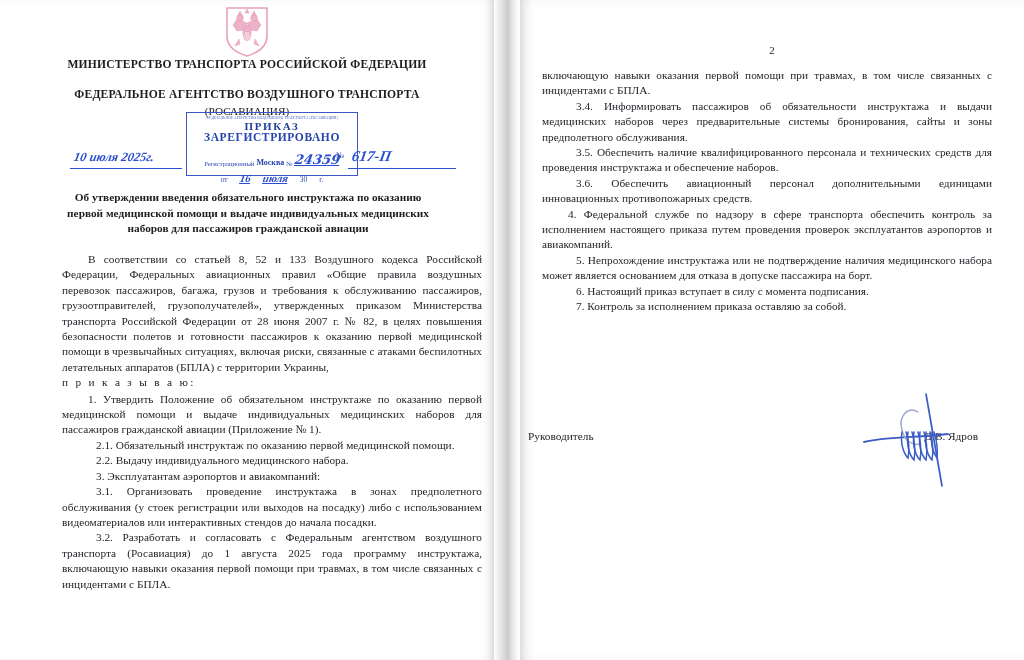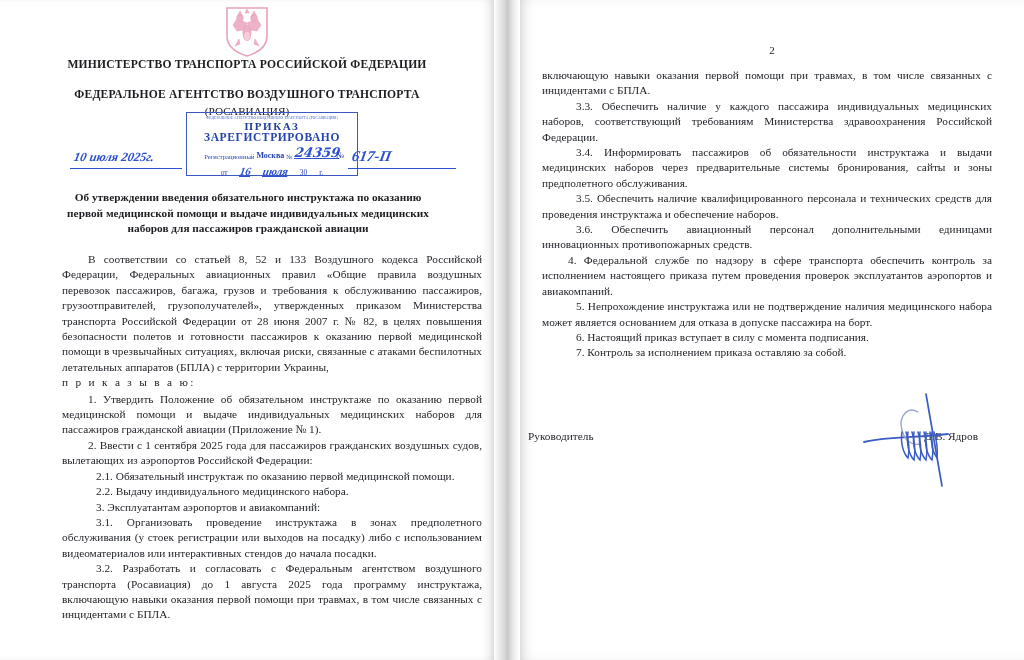--- a/index.html
+++ b/index.html
@@ -135,21 +135,21 @@
     letter-spacing: 0.6px;
     margin-top: -1px;
     color: #2545ae;
   }
   .stamp-row {
     display: flex;
     align-items: flex-end;
     justify-content: center;
     gap: 2px;
     font-size: 6.6px;
-    margin-top: 2px;
+    margin-top: 9px;
     white-space: nowrap;
     text-align: center;
   }
   .stamp-city {
     font-weight: bold;
     font-size: 8px;
     color: #2545ae;
   }
   .stamp-num {
     font-family: "DejaVu Serif", serif;
@@ -352,38 +352,36 @@
 
     <div class="hand-date">10 июля 2025г.</div>
     <div class="hand-date-rule"></div>
 
     <div class="doc-title">Об утверждении введения обязательного инструктажа по оказанию первой медицинской помощи и выдаче индивидуальных медицинских наборов для пассажиров гражданской авиации</div>
 
     <div class="body-block body-left">
       <p class="para indent">В соответствии со статьей 8, 52 и 133 Воздушного кодекса Российской Федерации, Федеральных авиационных правил «Общие правила воздушных перевозок пассажиров, багажа, грузов и требования к обслуживанию пассажиров, грузоотправителей, грузополучателей», утвержденных приказом Министерства транспорта Российской Федерации от 28 июня 2007 г. № 82, в целях повышения безопасности полетов и готовности пассажиров к оказанию первой медицинской помощи в чрезвычайных ситуациях, включая риски, связанные с атаками беспилотных летательных аппаратов (БПЛА) с территории Украины,</p>
       <p class="para spaced-out">п р и к а з ы в а ю:</p>
       <p class="para indent gap">1. Утвердить Положение об обязательном инструктаже по оказанию первой медицинской помощи и выдаче индивидуальных медицинских наборов для пассажиров гражданской авиации (Приложение № 1).</p>
-      <p class="para indent">2. Ввести с 1 сентября 2025 года для пассажиров гражданских воздушных судов, вылетающих из аэропортов Российской Федерации:</p>
       <p class="para indent-lg">2.1. Обязательный инструктаж по оказанию первой медицинской помощи.</p>
       <p class="para indent-lg">2.2. Выдачу индивидуального медицинского набора.</p>
       <p class="para indent-lg">3. Эксплуатантам аэропортов и авиакомпаний:</p>
       <p class="para indent-lg">3.1. Организовать проведение инструктажа в зонах предполетного обслуживания (у стоек регистрации или выходов на посадку) либо с использованием видеоматериалов или интерактивных стендов до начала посадки.</p>
       <p class="para indent-lg">3.2. Разработать и согласовать с Федеральным агентством воздушного транспорта (Росавиация) до 1 августа 2025 года программу инструктажа, включающую навыки оказания первой помощи при травмах, в том числе связанных с инцидентами с БПЛА.</p>
     </div>
   </div>
 
   <div class="gutter"></div>
 
   <div class="page page-right">
 
     <div class="page-number">2</div>
 
     <div class="body-block body-right" style="left:0; margin-left:22px; width:450px;">
       <p class="para">включающую навыки оказания первой помощи при травмах, в том числе связанных с инцидентами с БПЛА.</p>
-      <p class="para indent-lg">3.3. Обеспечить наличие у каждого пассажира индивидуальных медицинских наборов, соответствующий требованиям Министерства здравоохранения Российской Федерации.</p>
       <p class="para indent-lg">3.4. Информировать пассажиров об обязательности инструктажа и выдачи медицинских наборов через предварительные системы бронирования, сайты и зоны предполетного обслуживания.</p>
       <p class="para indent-lg">3.5. Обеспечить наличие квалифицированного персонала и технических средств для проведения инструктажа и обеспечение наборов.</p>
       <p class="para indent-lg">3.6. Обеспечить авиационный персонал дополнительными единицами инновационных противопожарных средств.</p>
       <p class="para indent">4. Федеральной службе по надзору в сфере транспорта обеспечить контроль за исполнением настоящего приказа путем проведения проверок эксплуатантов аэропортов и авиакомпаний.</p>
       <p class="para indent-lg">5. Непрохождение инструктажа или не подтверждение наличия медицинского набора может является основанием для отказа в допуске пассажира на борт.</p>
       <p class="para indent-lg">6. Настоящий приказ вступает в силу с момента подписания.</p>
       <p class="para indent-lg">7. Контроль за исполнением приказа оставляю за собой.</p>
     </div>
   </div>
 

